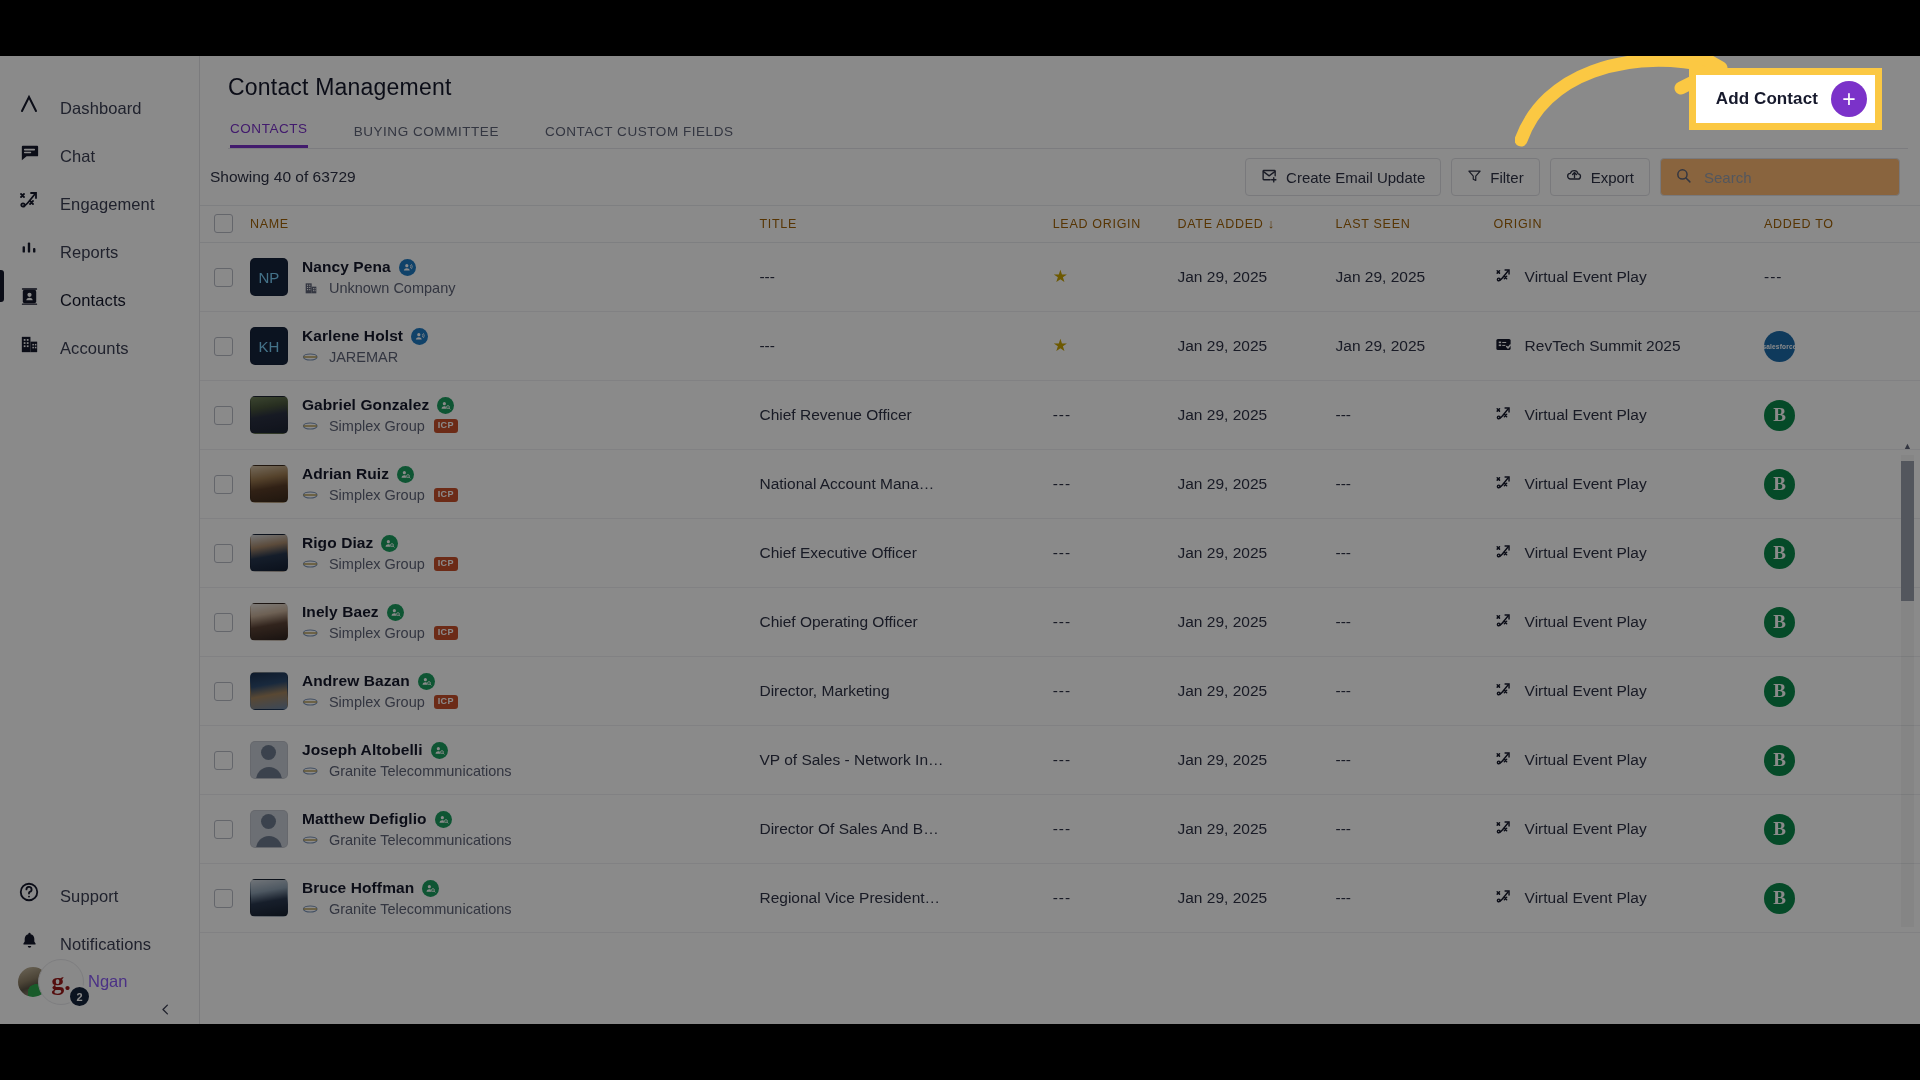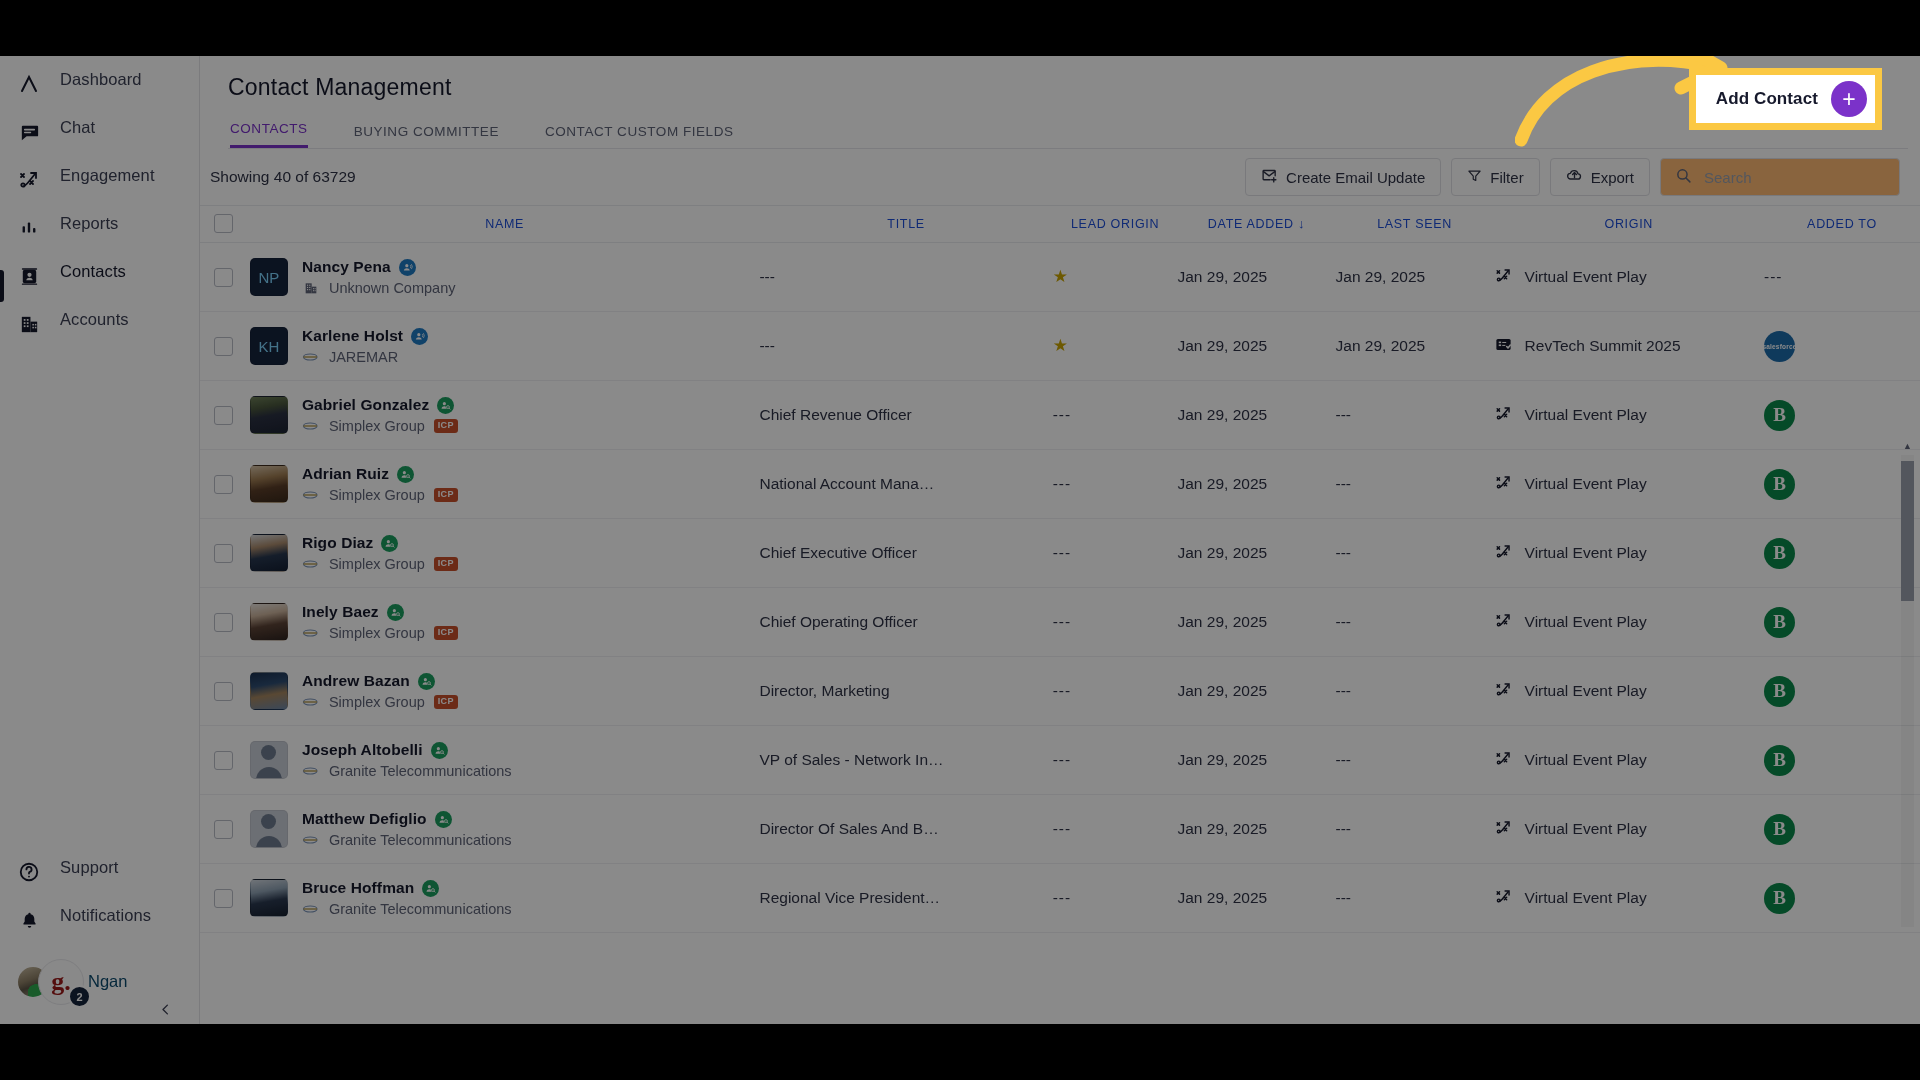--- a/index.html
+++ b/index.html
@@ -32,21 +32,21 @@
   
   #sidebar {
     position: absolute; left: 0; top: 0;
     width: 200px; height: 968px;
     background: #ffffff;
     border-right: 1px solid #e3e4e8;
     z-index: 5;
   }
   .nav-list { padding-top: 14px; }
   .nav-item {
-    display: flex; align-items: flex-start;
+    display: flex; align-items: flex-end;
     height: 48px; padding-left: 14px;
     cursor: pointer;
     position: relative;
   }
   .nav-item .nav-ico {
     width: 30px; height: 28px;
     display: flex; align-items: center; justify-content: center;
     flex: 0 0 30px;
     color: #16192c;
   }
@@ -86,21 +86,21 @@
     font-size: 26px; color: #9c1a1a; font-weight: 700; line-height: 1;
   }
   .ava-badge {
     position: absolute; left: 54px; top: 26px;
     width: 23px; height: 23px; border-radius: 50%;
     background: #16233c; color: #fff;
     font-size: 11px; font-weight: 700;
     display: flex; align-items: center; justify-content: center;
     border: 2px solid #fff;
   }
-  .user-name { margin-left: 4px; font-size: 16.5px; color: #0c4a6e; }
+  .user-name { margin-left: 4px; font-size: 16.5px; color: #8b5cf6; }
   .collapse-btn {
     position: absolute; right: 22px; bottom: -14px;
     width: 26px; height: 26px;
     display: flex; align-items: center; justify-content: center;
     color: #3b3f54; cursor: pointer;
   }
 
   
   #main {
     position: absolute; left: 200px; top: 0;
@@ -179,22 +179,22 @@
   .search-box input {
     border: 0; outline: 0; font-size: 15px; color: #2f3346;
     font-family: "Liberation Sans", sans-serif; width: 100%;
     background: transparent;
   }
   .search-box input::placeholder { color: #9aa0ad; }
 
   
   .tbl { width: 100%; border-collapse: collapse; table-layout: fixed; }
   .tbl thead th {
-    text-align: center; font-size: 12.5px; letter-spacing: .7px;
-    color: #1d4ed8; font-weight: 400;
+    text-align: left; font-size: 12.5px; letter-spacing: .7px;
+    color: #a16207; font-weight: 400;
     padding: 8px 0 9px 0;
     border-top: 1px solid #e9eaee;
     border-bottom: 1px solid #e9eaee;
     background: #fff;
   }
   .tbl td {
     border-bottom: 1px solid #eeeff2;
     padding: 0; height: 69px; vertical-align: middle;
     font-size: 15.5px; color: #2f3346;
   }

